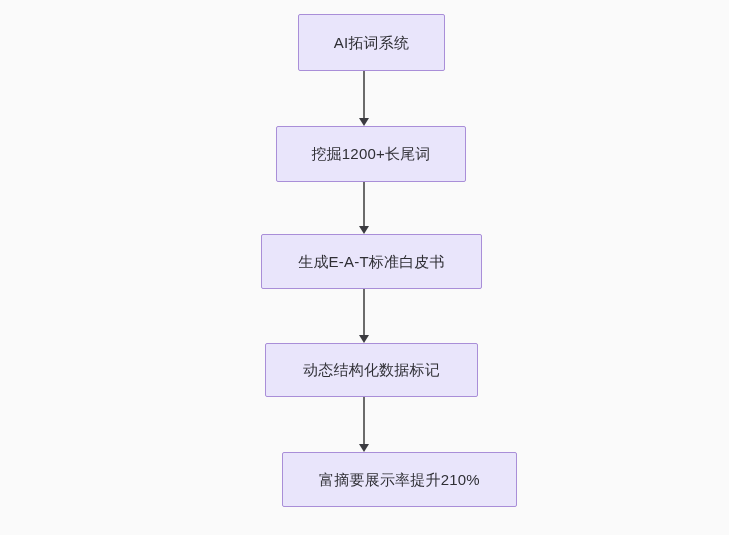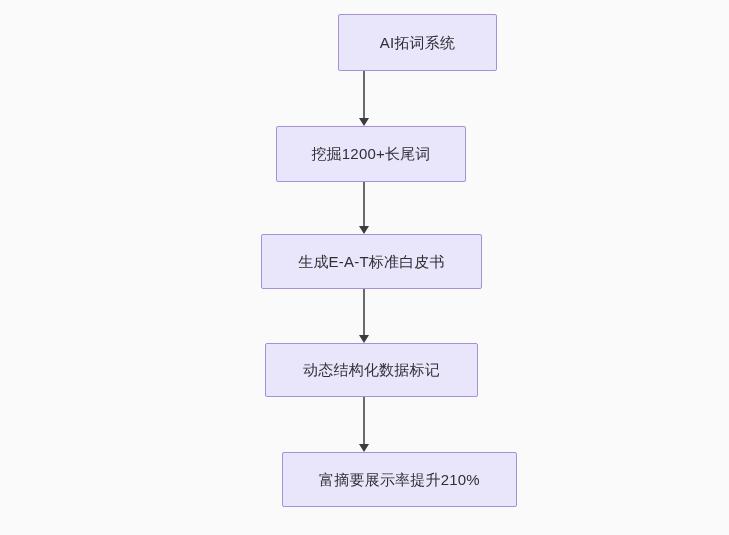--- a/index.html
+++ b/index.html
@@ -56,21 +56,21 @@
     border-left: 5px solid transparent;
     border-right: 5px solid transparent;
     border-top: 8px solid #3b3b40;
   }
 </style>
 </head>
 <body style="background: rgb(250, 250, 250);">
 
 <div id="flowchart">
 
-  <div class="node" id="node-n1" style="left: 298px; top: 14px; width: 159px; height: 57px; background: rgb(233, 229, 251); border-color: rgb(169, 142, 216); color: rgb(47, 47, 53); margin-left: 40px;">
+  <div class="node" id="node-n1" style="left: 298px; top: 14px; width: 147px; height: 57px; background: rgb(233, 229, 251); border-color: rgb(169, 142, 216); color: rgb(47, 47, 53);">
     <span class="node-label">AI拓词系统</span>
   </div>
 
   <div class="node" id="node-n2" style="left: 276px; top: 126px; width: 190px; height: 56px; background: rgb(233, 229, 251); border-color: rgb(169, 142, 216); color: rgb(47, 47, 53);">
     <span class="node-label">挖掘1200+长尾词</span>
   </div>
 
   <div class="node" id="node-n4" style="left: 265px; top: 343px; width: 213px; height: 54px; background: rgb(233, 229, 251); border-color: rgb(169, 142, 216); color: rgb(47, 47, 53);">
     <span class="node-label">动态结构化数据标记</span>
   </div>

